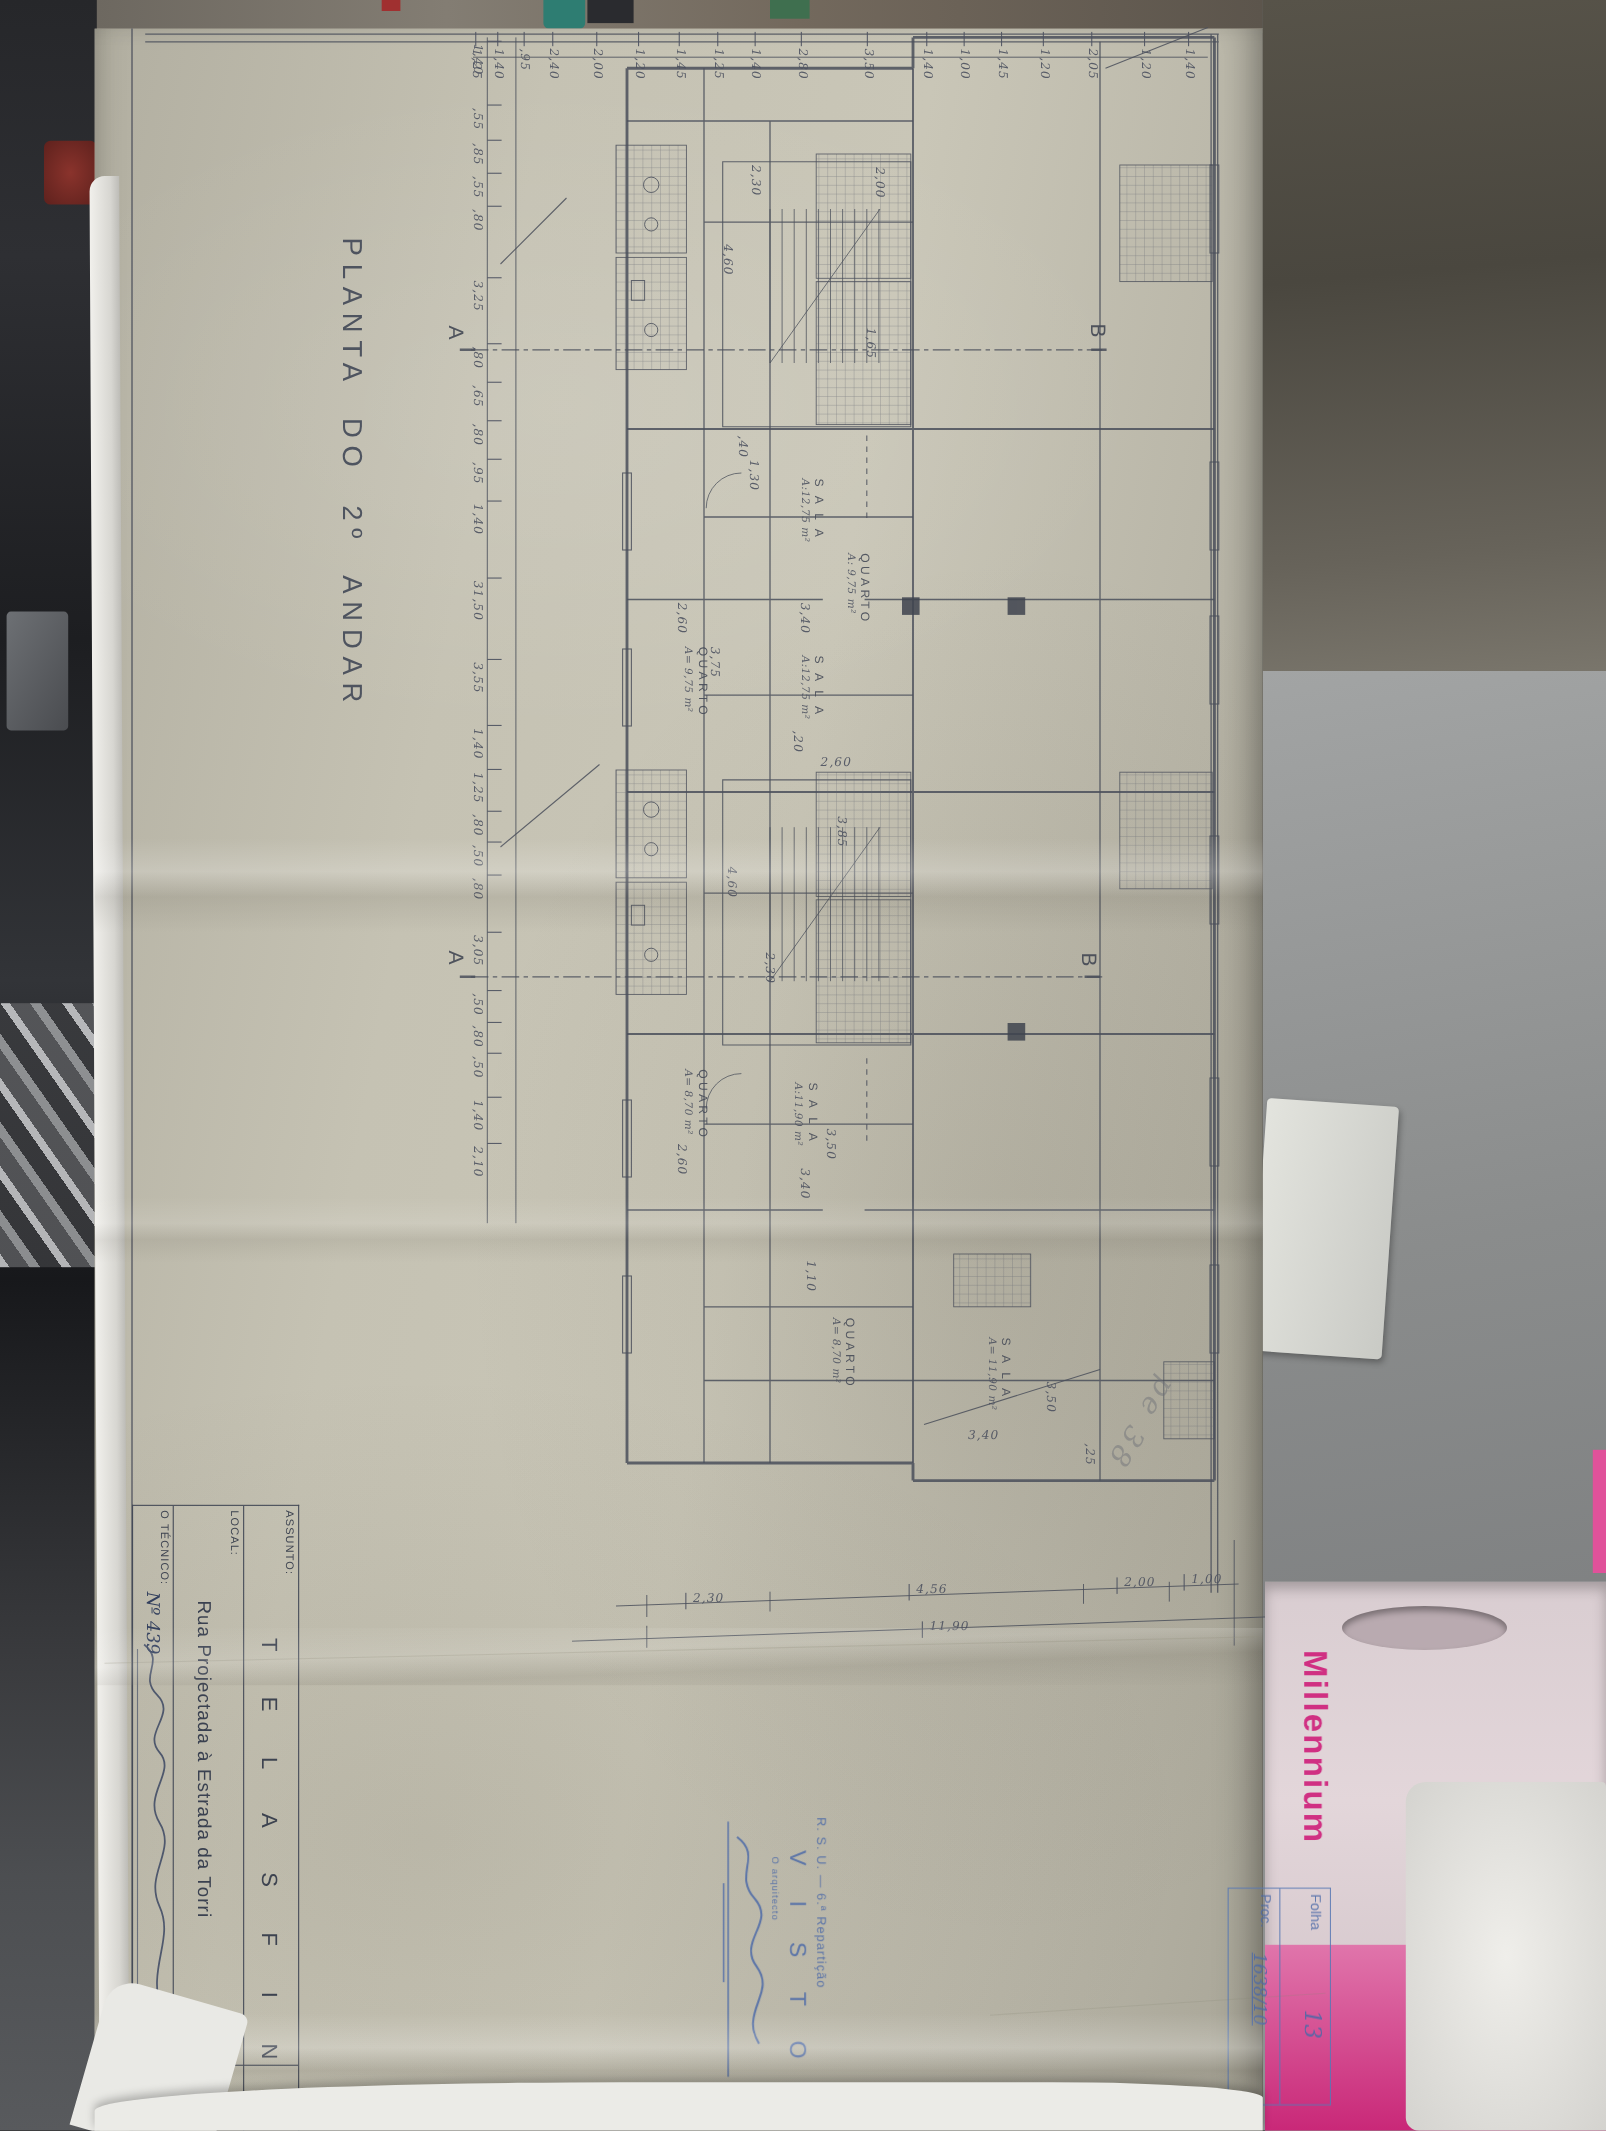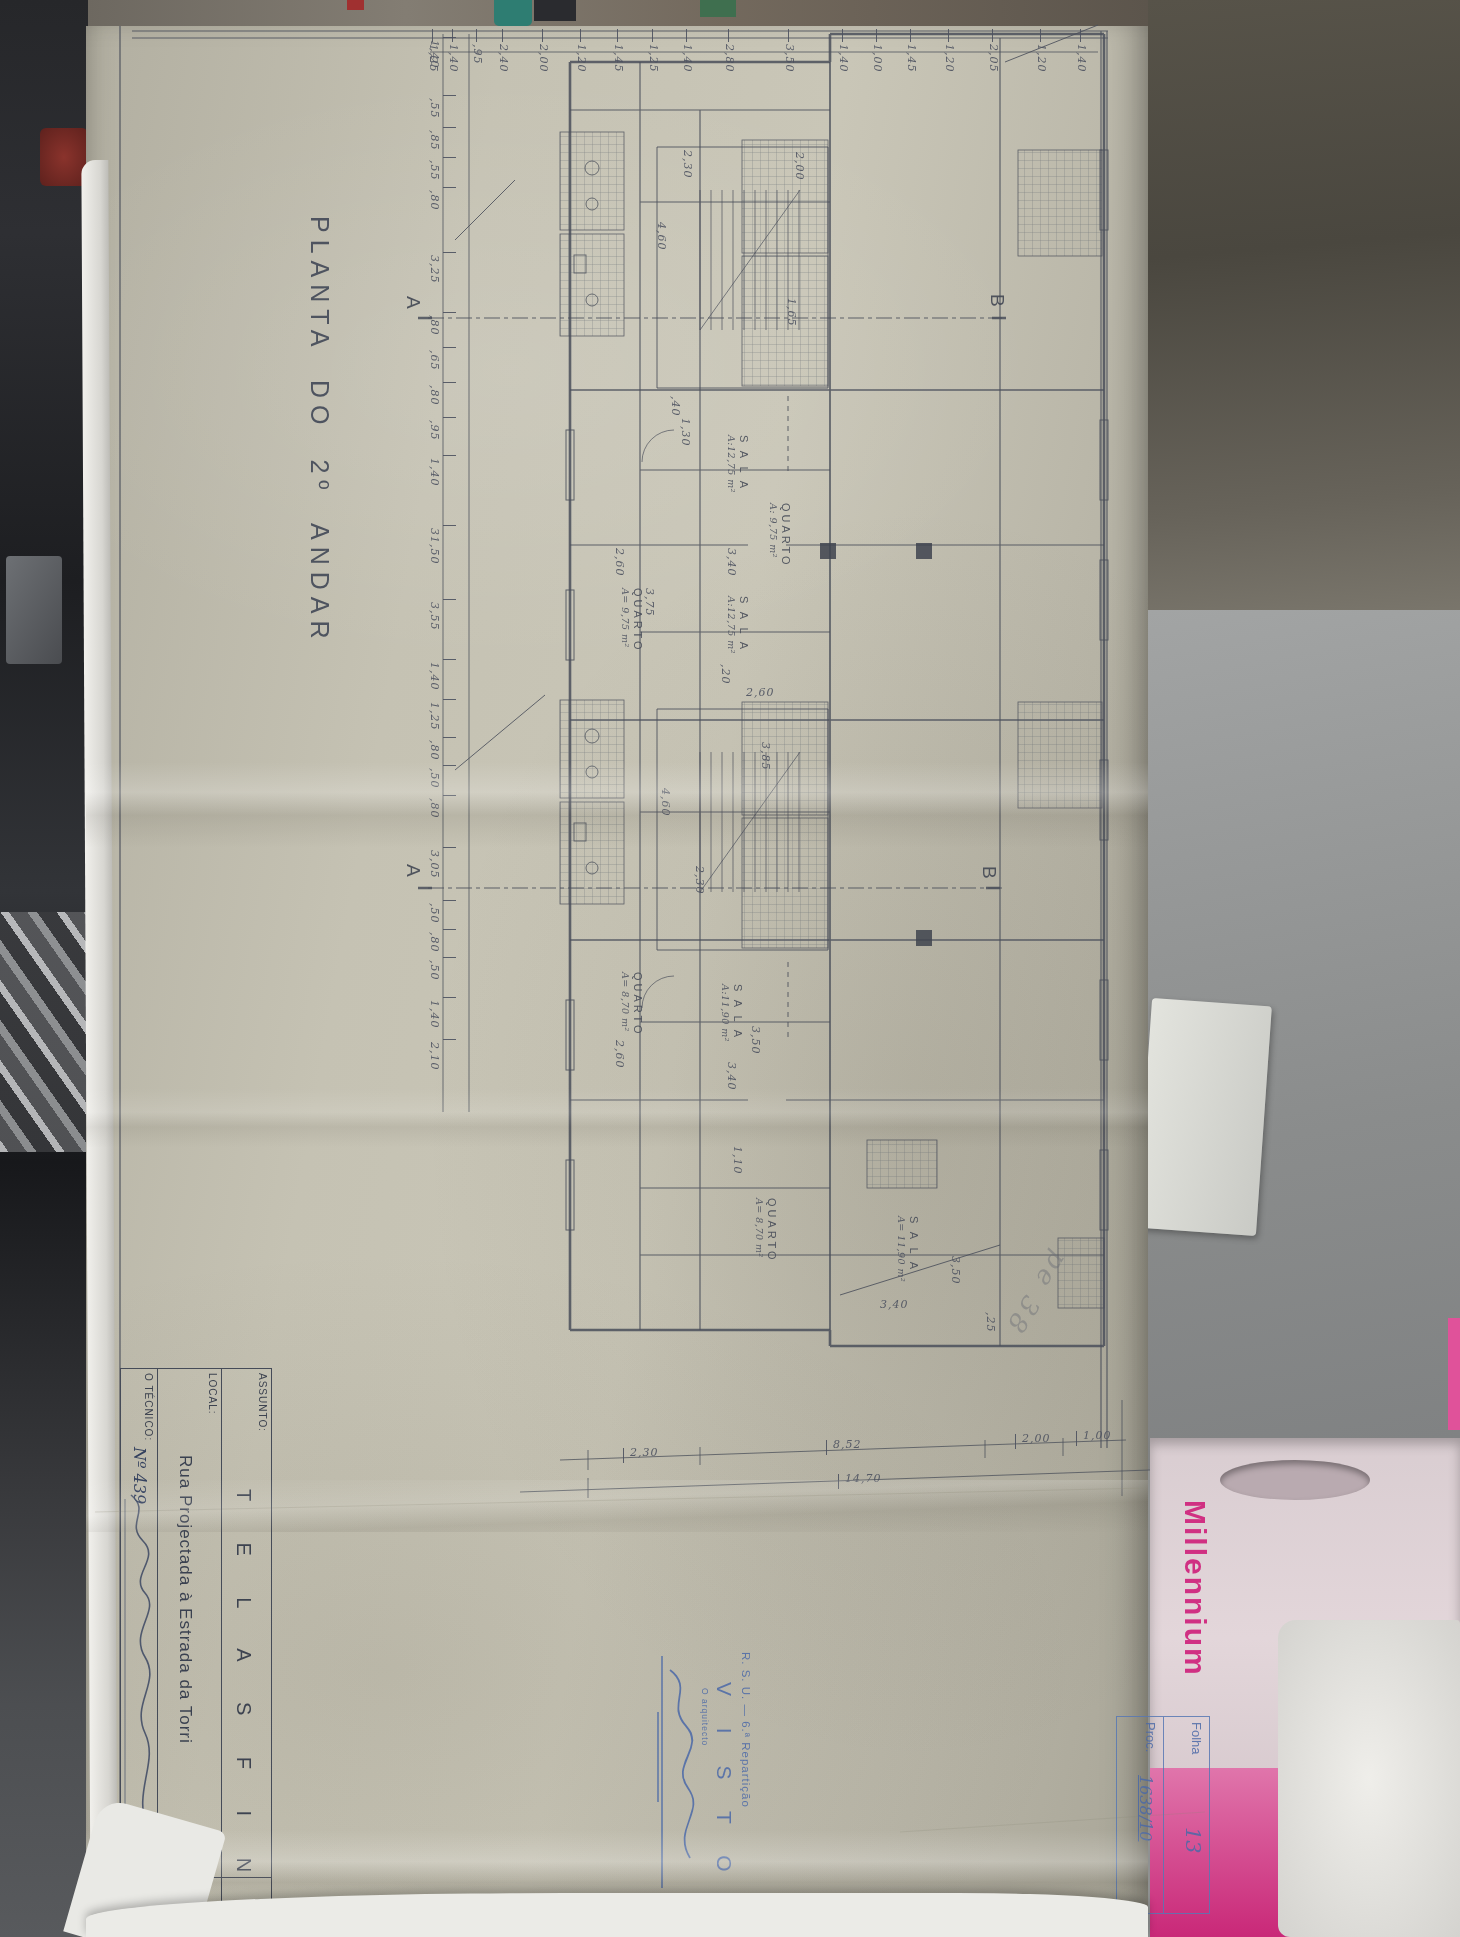--- a/index.html
+++ b/index.html
@@ -305,24 +305,24 @@
     <div class="plab chain-l" data-name="dimension-chain-left" style="left: 441px; top: 740px;">,80</div>
     <div class="plab chain-l" data-name="dimension-chain-left" style="left: 441px; top: 768px;">,50</div>
     <div class="plab chain-l" data-name="dimension-chain-left" style="left: 441px; top: 798px;">,80</div>
     <div class="plab chain-l" data-name="dimension-chain-left" style="left: 441px; top: 850px;">3,05</div>
     <div class="plab chain-l" data-name="dimension-chain-left" style="left: 441px; top: 903px;">,50</div>
     <div class="plab chain-l" data-name="dimension-chain-left" style="left: 441px; top: 932px;">,80</div>
     <div class="plab chain-l" data-name="dimension-chain-left" style="left: 441px; top: 960px;">,50</div>
     <div class="plab chain-l" data-name="dimension-chain-left" style="left: 441px; top: 1000px;">1,40</div>
     <div class="plab chain-l" data-name="dimension-chain-left" style="left: 441px; top: 1042px;">2,10</div>
     <div class="plab bchain horiz" data-name="dimension-chain-bottom" style="left: 630px; top: 1446px;">2,30</div>
-    <div class="plab bchain horiz" data-name="dimension-chain-bottom" style="left: 833px; top: 1438px;">8,52</div>
+    <div class="plab bchain horiz" data-name="dimension-chain-bottom" style="left: 833px; top: 1438px;">4,56</div>
     <div class="plab bchain horiz" data-name="dimension-chain-bottom" style="left: 1022px; top: 1432px;">2,00</div>
     <div class="plab bchain horiz" data-name="dimension-chain-bottom" style="left: 1083px; top: 1429px;">1,00</div>
-    <div class="plab bchain horiz" data-name="dimension-chain-bottom" style="left: 845px; top: 1472px;">14,70</div>
+    <div class="plab bchain horiz" data-name="dimension-chain-bottom" style="left: 845px; top: 1472px;">11,90</div>
     <div class="plab marker" data-name="section-marker-a" style="left: 424px; top: 296px;">A</div>
     <div class="plab marker" data-name="section-marker-b" style="left: 1008px; top: 294px;">B</div>
     <div class="plab marker" data-name="section-marker-a" style="left: 424px; top: 864px;">A</div>
     <div class="plab marker" data-name="section-marker-b" style="left: 1000px; top: 866px;">B</div>
     <div class="plab room" data-name="room-label" style="left: 750px; top: 435px;">
       <div class="room-name" data-name="room-name">S A L A</div>
       <div class="room-area" data-name="room-area">A:12,75 m²</div>
     </div>
     <div class="plab room" data-name="room-label" style="left: 792px; top: 503px;">
       <div class="room-name" data-name="room-name">QUARTO</div>

